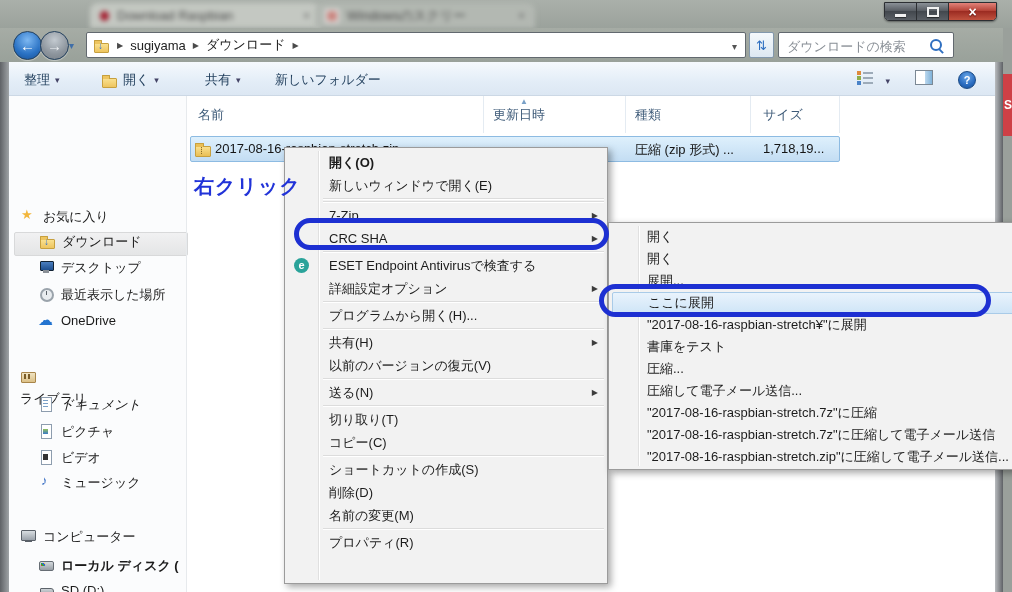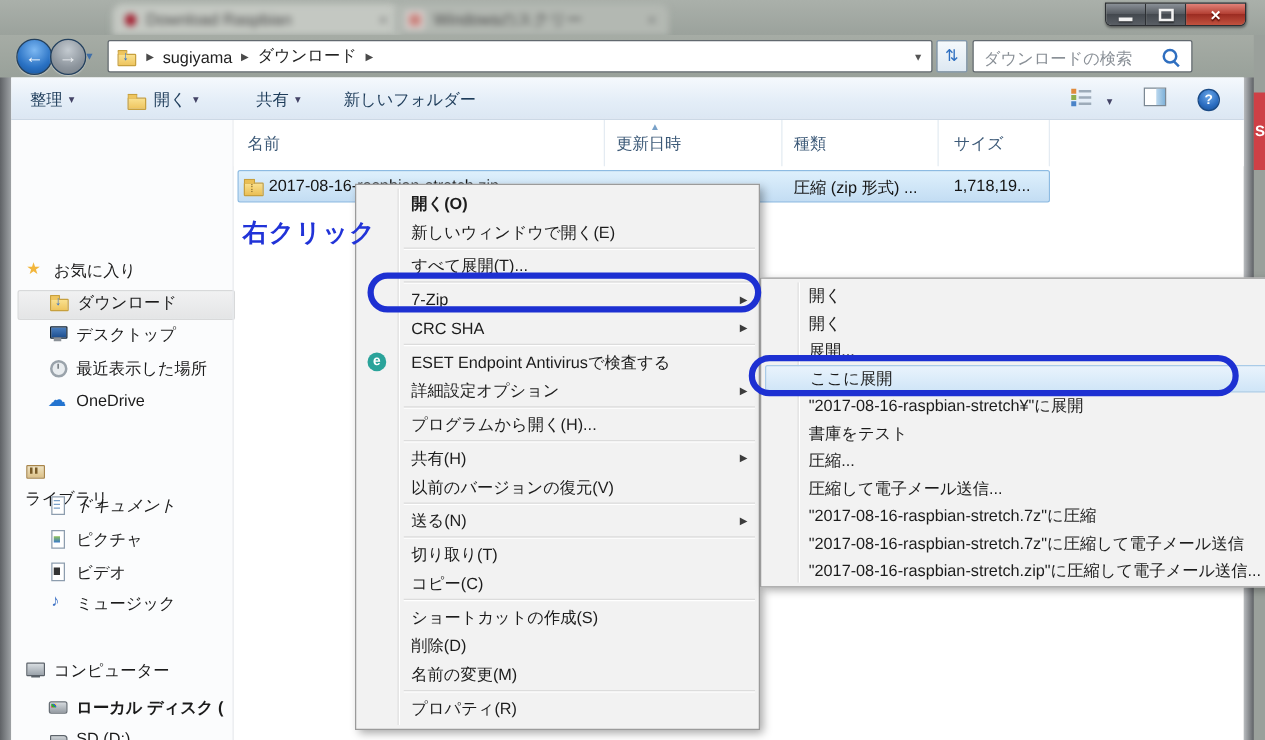--- a/index.html
+++ b/index.html
@@ -351,21 +351,20 @@
 
   <div class="redbadge">S</div>
 
   <div class="rc-label">右クリック</div>
 
   <div class="menu ctxmenu">
     <div class="gutterline"></div>
     <div class="mi bold">開く(O)</div>
     <div class="mi">新しいウィンドウで開く(E)</div>
     <div class="msep"></div>
-    <div class="mi">すべて展開(T)...</div>
     <div class="msep"></div>
     <div class="mi">
       <span>7-Zip</span>
       <span class="arrow">▶</span>
     </div>
     <div class="mi">
       <span>CRC SHA</span>
       <span class="arrow">▶</span>
     </div>
     <div class="msep"></div>

